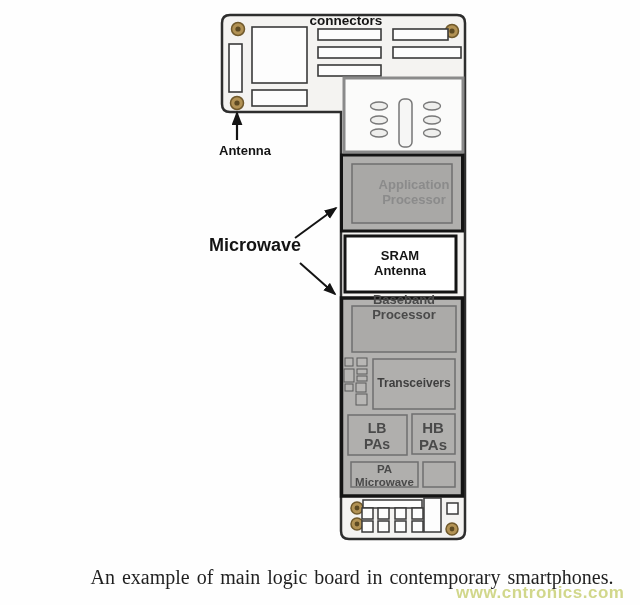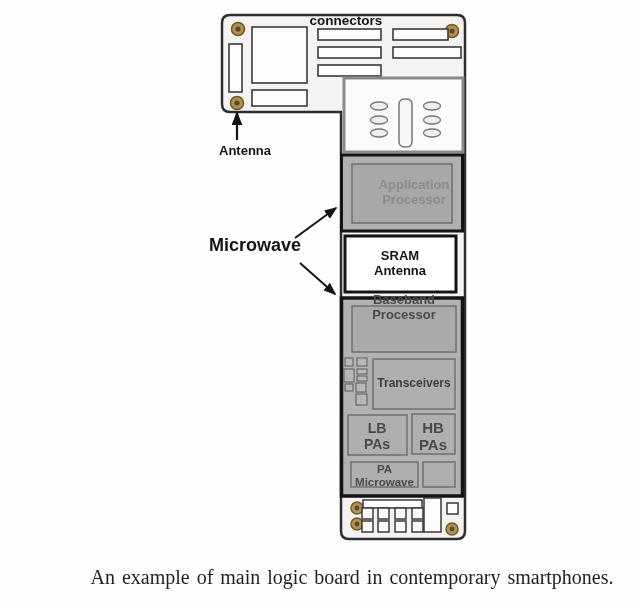--- a/index.html
+++ b/index.html
@@ -177,14 +177,15 @@
     <span>HB</span>
     <span>PAs</span>
   </div>
 
   <div class="lbl lbl-pa lbl-dim">
     <span>PA</span>
     <span>Microwave</span>
   </div>
 
   <div id="caption">An example of main logic board in contemporary smartphones.</div>
+  <div id="watermark">www.cntronics.com</div>
 
 </div>
 
 </body></html>

